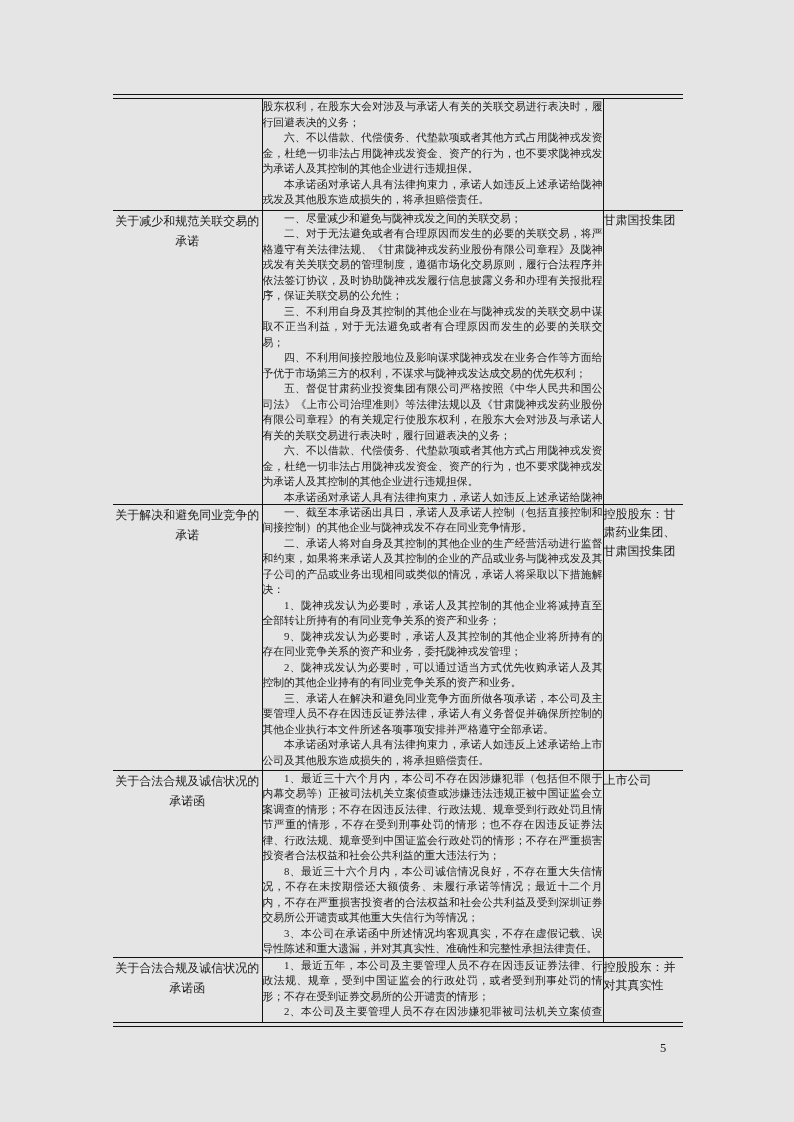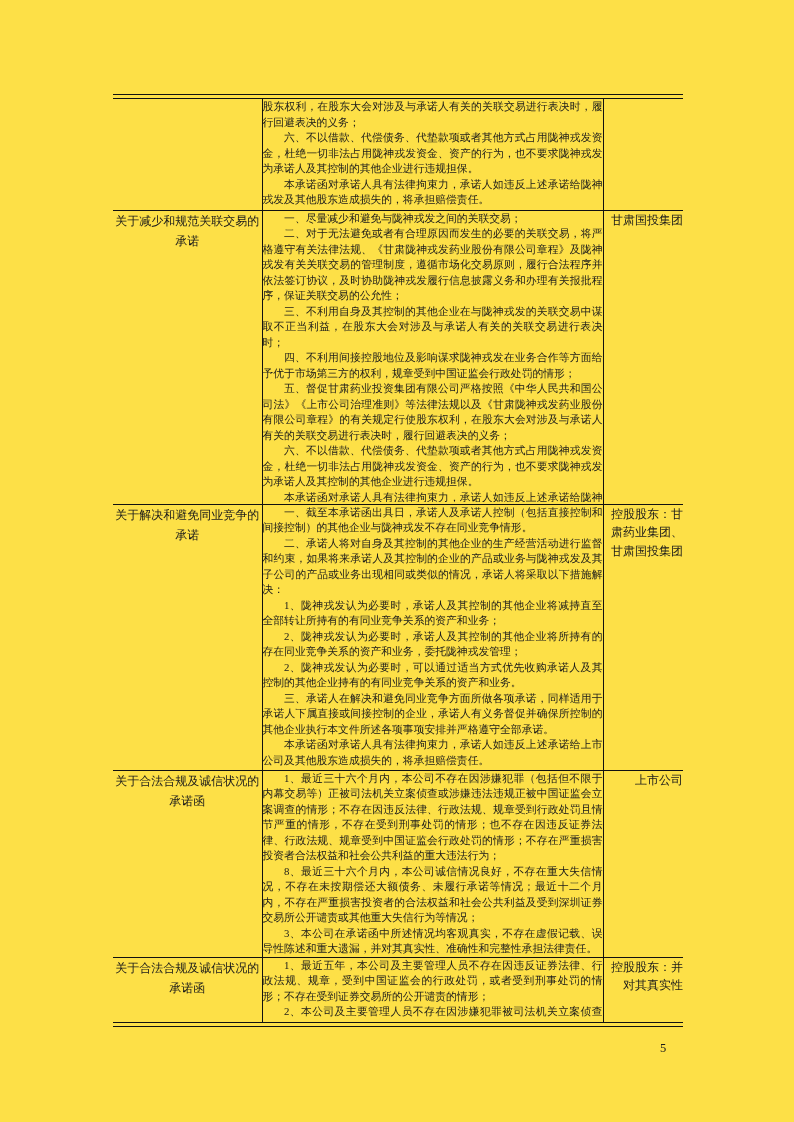--- a/index.html
+++ b/index.html
@@ -11,21 +11,21 @@
     width: 794px;
     height: 1122px;
     position: relative;
     font-family: "Liberation Serif", "DejaVu Serif", serif;
     color: #1a1a1a;
   }
   .page {
     position: absolute;
     left: 0; top: 0;
     width: 794px; height: 1122px;
-    background: #fde047;
+    background: #e5e5e5;
     overflow: hidden;
   }
   
   .dbl-rule {
     position: absolute;
     left: 113px;
     width: 570px;
     height: 5px;
     border-top: 1.6px solid #111;
     border-bottom: 1.6px solid #111;
@@ -69,21 +69,21 @@
   }
   td.cell-content {
     border-right: 1.5px solid #111;
     vertical-align: top;
     font-size: 10.8px;
     line-height: 15.5px;
     text-align: justify;
     padding: 1px 6px 0 7px;
   }
   td.cell-party {
-    text-align: right;
+    text-align: left;
     vertical-align: middle;
     font-size: 12px;
     line-height: 18.5px;
     padding: 0 6px;
   }
   .cell-clip { overflow: hidden; }
   tr.row-1 .cell-clip { height: 109px; }
   tr.row-2 .cell-clip { height: 291px; }
   tr.row-3 .cell-clip { height: 263px; }
   tr.row-4 .cell-clip { height: 184px; }
@@ -132,43 +132,43 @@
         </td>
       </tr>
       <tr class="row-2">
         <td class="cell-label">
           <span>关于减少和规范关联交易的承诺</span>
         </td>
         <td class="cell-content">
           <div class="cell-clip">
               <p class="indent">一、尽量减少和避免与陇神戎发之间的关联交易；</p>
               <p class="indent">二、对于无法避免或者有合理原因而发生的必要的关联交易，将严格遵守有关法律法规、《甘肃陇神戎发药业股份有限公司章程》及陇神戎发有关关联交易的管理制度，遵循市场化交易原则，履行合法程序并依法签订协议，及时协助陇神戎发履行信息披露义务和办理有关报批程序，保证关联交易的公允性；</p>
-              <p class="indent">三、不利用自身及其控制的其他企业在与陇神戎发的关联交易中谋取不正当利益，在股东大会对涉及与承诺人有关的关联交易进行表决时；</p>
-              <p class="indent">四、不利用间接控股地位及影响谋求陇神戎发在业务合作等方面给予优于市场第三方的权利，规章受到中国证监会行政处罚的情形；</p>
+              <p class="indent">三、不利用自身及其控制的其他企业在与陇神戎发的关联交易中谋取不正当利益，对于无法避免或者有合理原因而发生的必要的关联交易；</p>
+              <p class="indent">四、不利用间接控股地位及影响谋求陇神戎发在业务合作等方面给予优于市场第三方的权利，不谋求与陇神戎发达成交易的优先权利；</p>
               <p class="indent">五、督促甘肃药业投资集团有限公司严格按照《中华人民共和国公司法》《上市公司治理准则》等法律法规以及《甘肃陇神戎发药业股份有限公司章程》的有关规定行使股东权利，在股东大会对涉及与承诺人有关的关联交易进行表决时，履行回避表决的义务；</p>
               <p class="indent">六、不以借款、代偿债务、代垫款项或者其他方式占用陇神戎发资金，杜绝一切非法占用陇神戎发资金、资产的行为，也不要求陇神戎发为承诺人及其控制的其他企业进行违规担保。</p>
               <p class="indent">本承诺函对承诺人具有法律拘束力，承诺人如违反上述承诺给陇神戎发及其他股东造成损失的，将承担赔偿责任。</p>
             </div>
         </td>
         <td class="cell-party">
           <span>甘肃国投集团</span>
         </td>
       </tr>
       <tr class="row-3">
         <td class="cell-label">
           <span>关于解决和避免同业竞争的承诺</span>
         </td>
         <td class="cell-content">
           <div class="cell-clip">
               <p class="indent">一、截至本承诺函出具日，承诺人及承诺人控制（包括直接控制和间接控制）的其他企业与陇神戎发不存在同业竞争情形。</p>
               <p class="indent">二、承诺人将对自身及其控制的其他企业的生产经营活动进行监督和约束，如果将来承诺人及其控制的企业的产品或业务与陇神戎发及其子公司的产品或业务出现相同或类似的情况，承诺人将采取以下措施解决：</p>
               <p class="indent">1、陇神戎发认为必要时，承诺人及其控制的其他企业将减持直至全部转让所持有的有同业竞争关系的资产和业务；</p>
-              <p class="indent">2、陇神戎发认为必要时，承诺人及其控制的其他企业将所持有的存在同业竞争关系的资产和业务，委托陇神戎发管理；</p>
+              <p class="indent">9、陇神戎发认为必要时，承诺人及其控制的其他企业将所持有的存在同业竞争关系的资产和业务，委托陇神戎发管理；</p>
               <p class="indent">2、陇神戎发认为必要时，可以通过适当方式优先收购承诺人及其控制的其他企业持有的有同业竞争关系的资产和业务。</p>
-              <p class="indent">三、承诺人在解决和避免同业竞争方面所做各项承诺，同样适用于承诺人下属直接或间接控制的企业，承诺人有义务督促并确保所控制的其他企业执行本文件所述各项事项安排并严格遵守全部承诺。</p>
+              <p class="indent">三、承诺人在解决和避免同业竞争方面所做各项承诺，本公司及主要管理人员不存在因违反证券法律，承诺人有义务督促并确保所控制的其他企业执行本文件所述各项事项安排并严格遵守全部承诺。</p>
               <p class="indent">本承诺函对承诺人具有法律拘束力，承诺人如违反上述承诺给上市公司及其他股东造成损失的，将承担赔偿责任。</p>
             </div>
         </td>
         <td class="cell-party">
           <span>控股股东：甘肃药业集团、甘肃国投集团</span>
         </td>
       </tr>
       <tr class="row-4">
         <td class="cell-label">
           <span>关于合法合规及诚信状况的承诺函</span>

